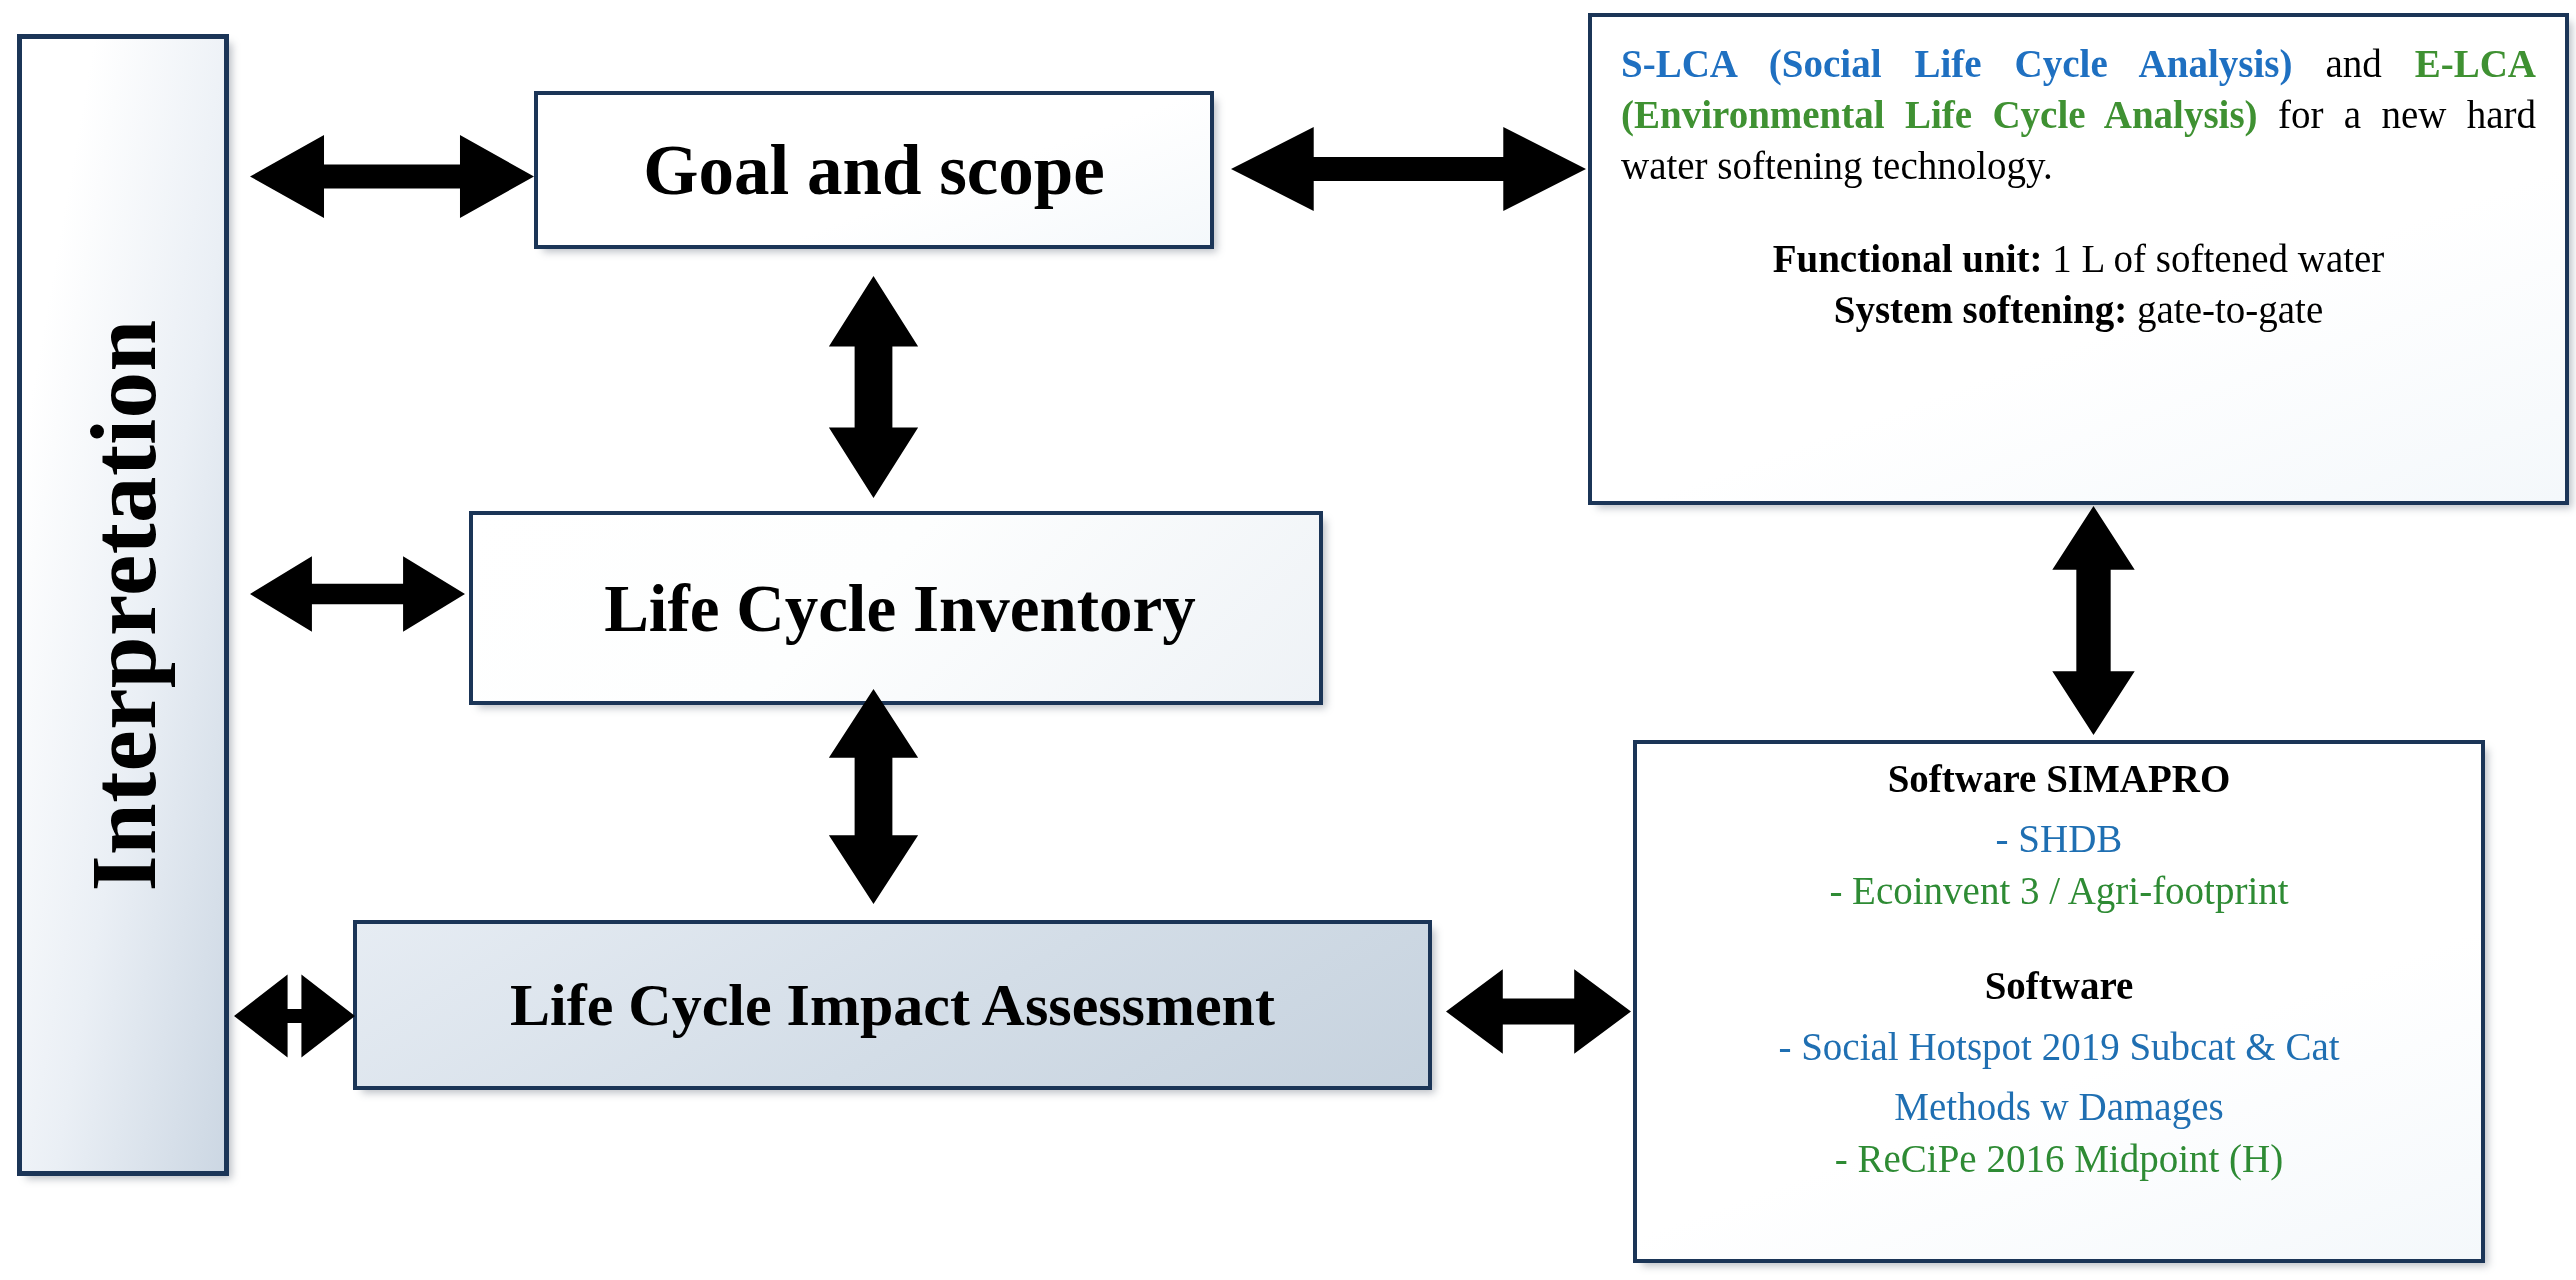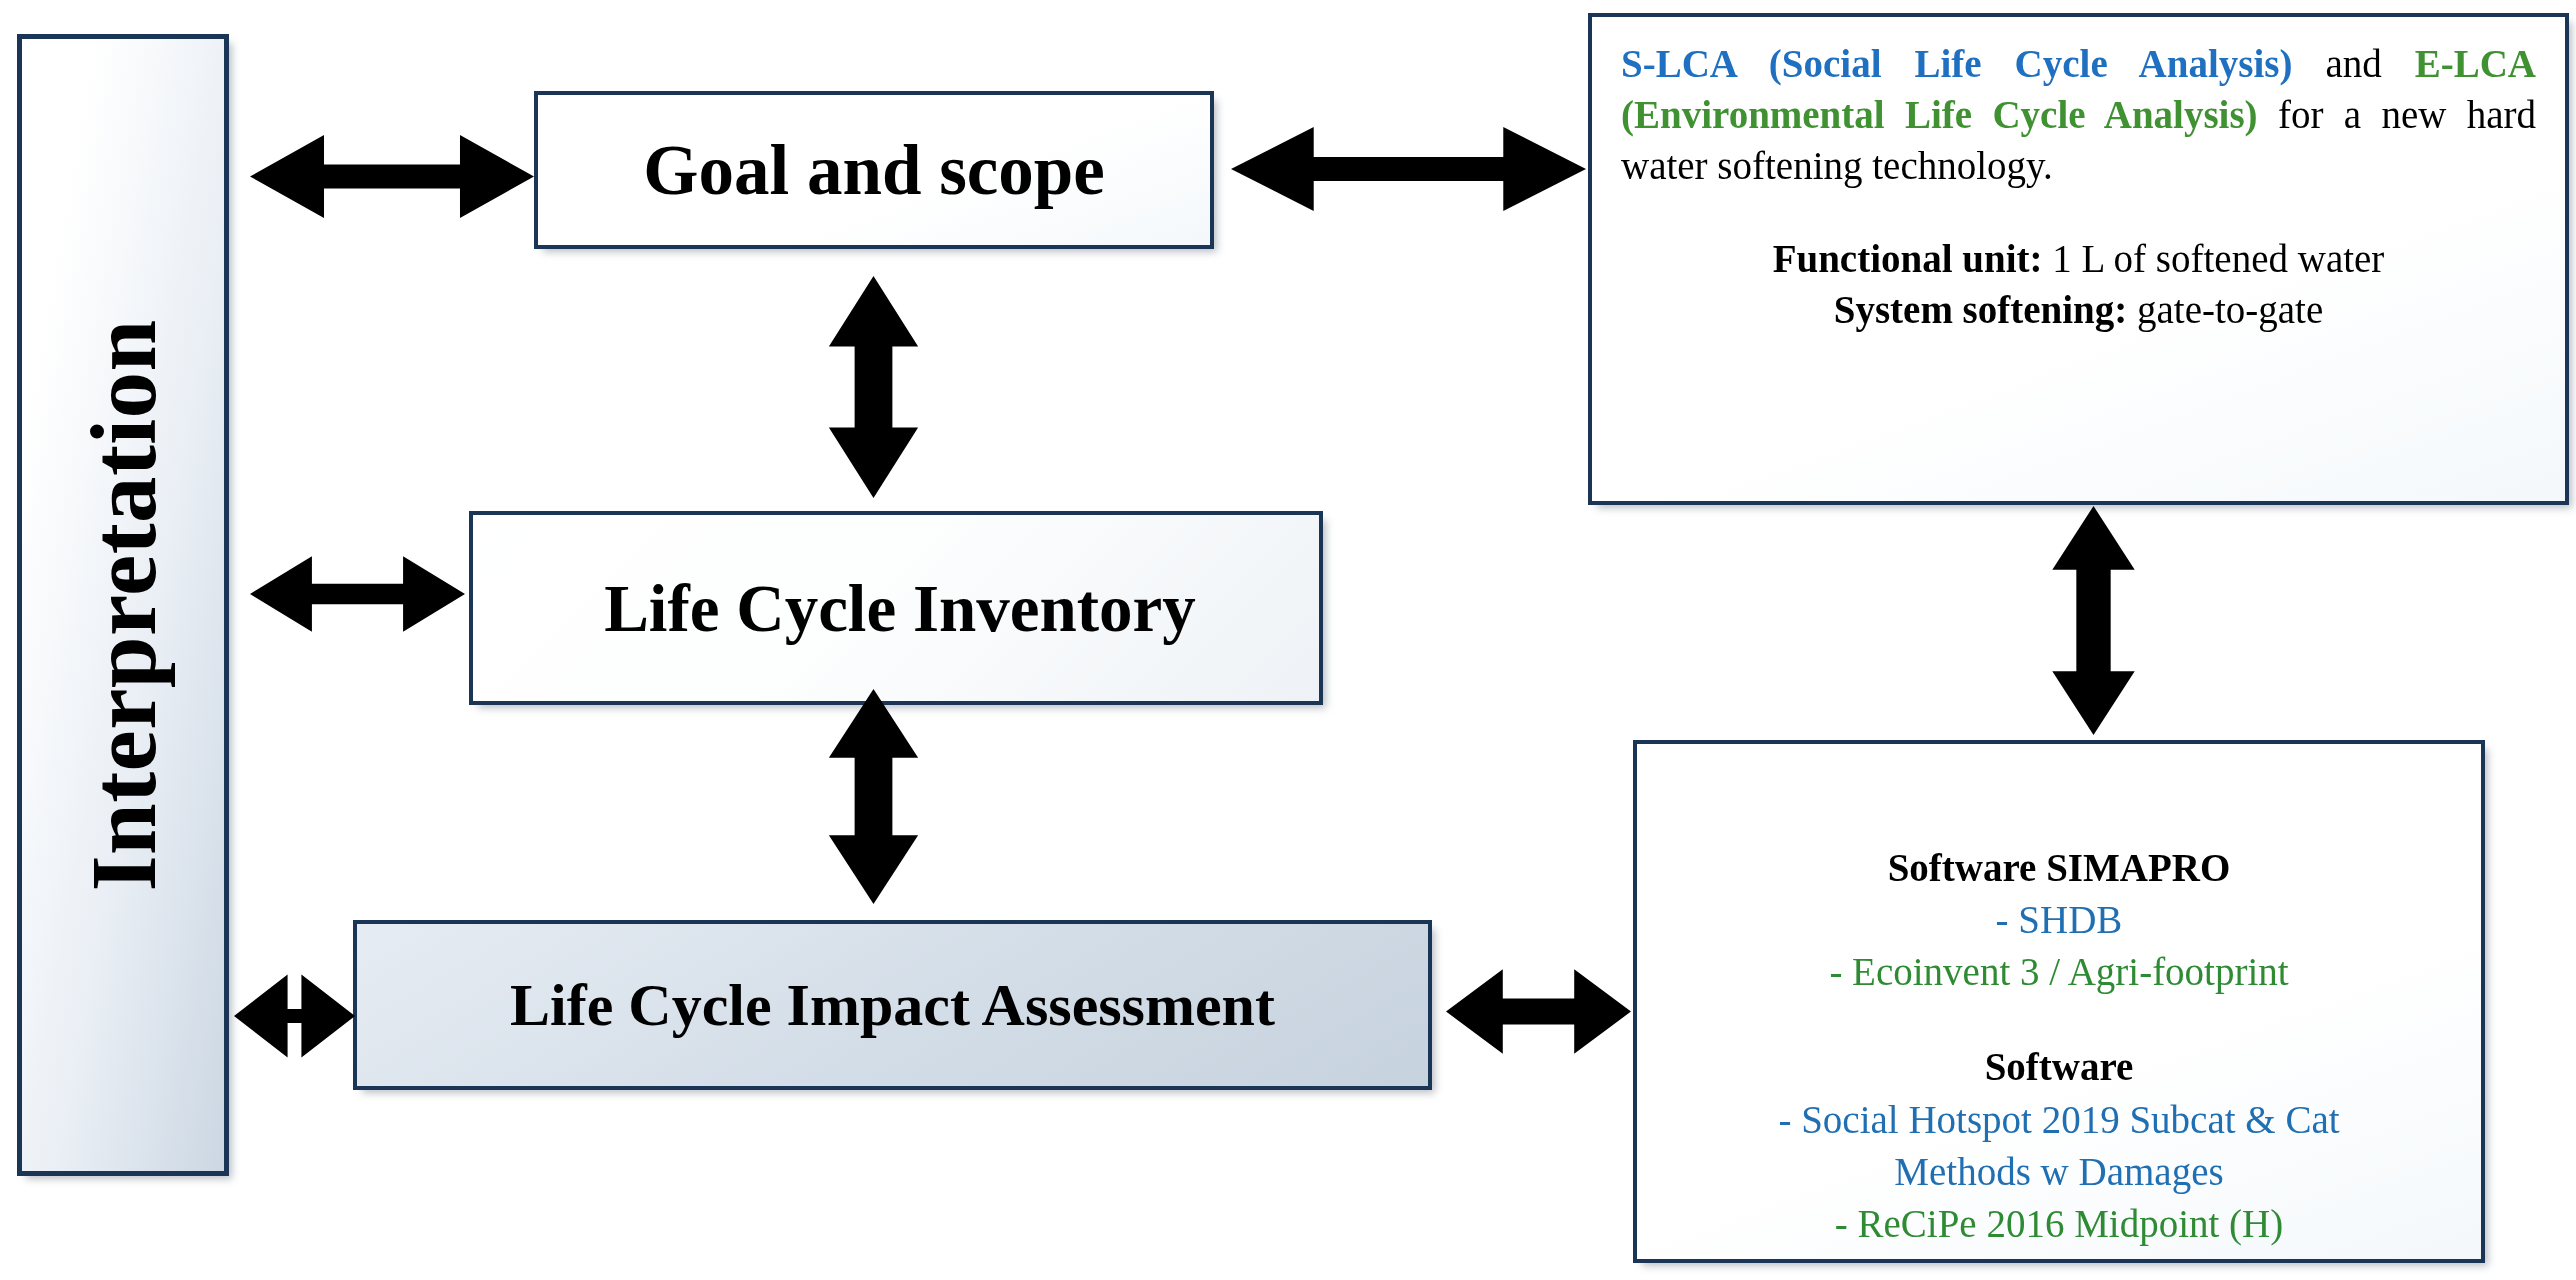--- a/index.html
+++ b/index.html
@@ -119,37 +119,37 @@
     margin: 0;
   }
   .spacer-line { height: 43px; }
 
   #tools-box {
     left: 1633px;
     top: 740px;
     width: 852px;
     height: 523px;
     border-width: 4.3px;
-    align-items: flex-end;
+    align-items: flex-start;
     justify-content: center;
     padding: 8.6px 20.7px;
   }
   #tools-inner {
     width: 100%;
     text-align: center;
     font-size: 39px;
     line-height: 1.34;
   }
 
   
   .t-blue  { color: #1f70c1; font-weight: bold; }
   .t-green { color: #3f9132; font-weight: bold; }
   .t-black { color: #000000; }
   .t-bold  { font-weight: bold; }
-  .link-blue  { color: #1f6fb2; }
+  .link-blue  { color: #1f6fb2; margin-top: 8px; }
   .link-green { color: #2e8b34; }
 
   
   .arrow { position: absolute; }
   .arrow svg { display: block; width: 100%; height: 100%; }
 
   #arrow-interp-goal     { left: 250px;  top: 129px;  width: 284px;  height: 95px; }
   #arrow-interp-lci      { left: 250px;  top: 551px;  width: 215px;  height: 86px; }
   #arrow-interp-lcia     { left: 234px;  top: 971px; width: 121px;  height: 90px; }
   #arrow-goal-scopebox   { left: 1231px; top: 121px;  width: 355px;  height: 96px; }

